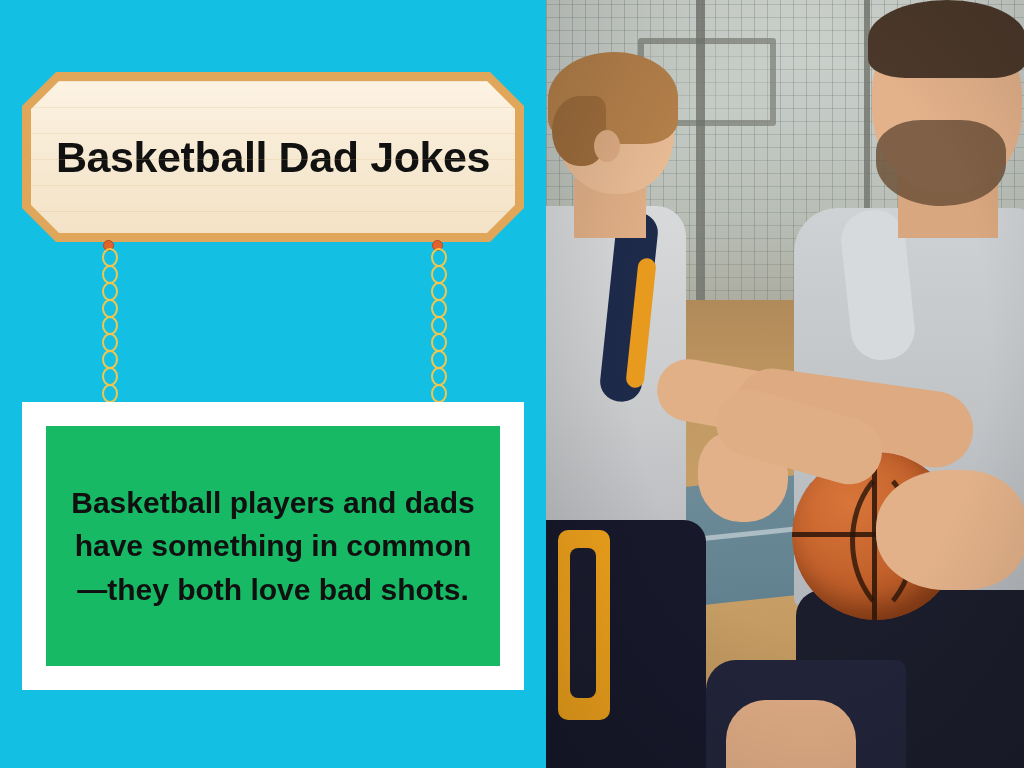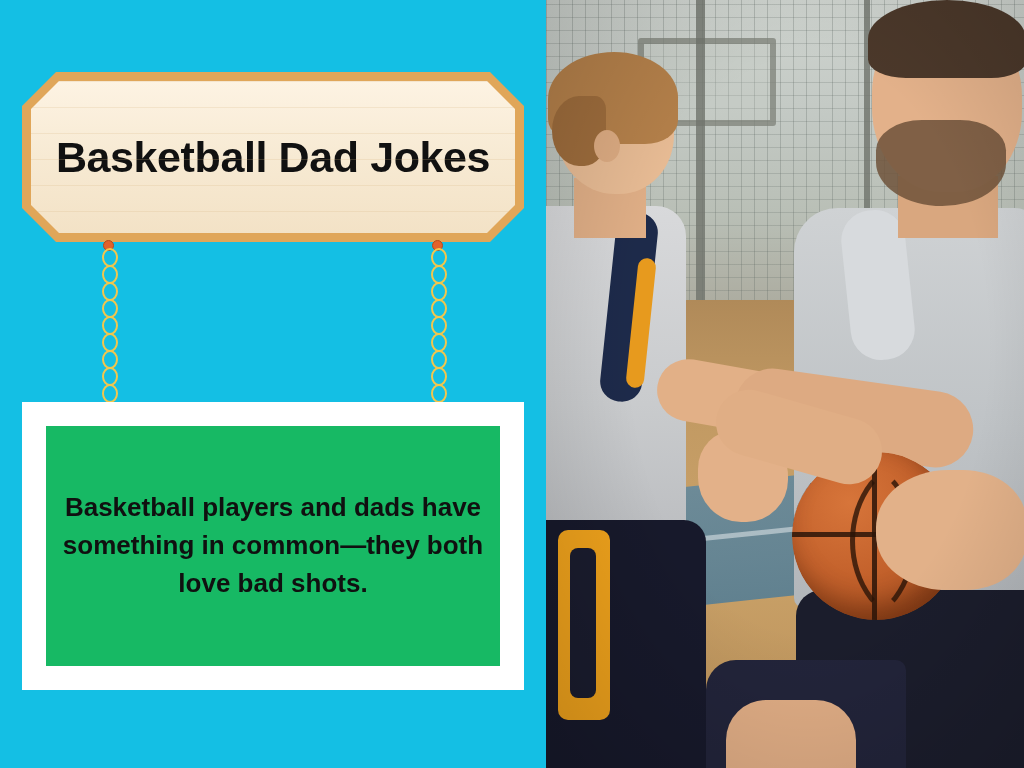--- a/index.html
+++ b/index.html
@@ -70,21 +70,21 @@
     background:#ffffff;
     box-shadow:0 0 0 0 rgba(0,0,0,0);
   }
   .joke-inner{
     position:absolute;left:24px;top:24px;right:24px;bottom:24px;
     background:#17b964;
     display:flex;align-items:center;justify-content:center;
   }
   .joke-text{
     color:#101010;
-    font-size:26px;
+    font-size:30px;
     font-weight:bold;
     text-align:center;
     line-height:1.45;
     padding:0 14px;
   }
 
   
   .photo{
     position:absolute;left:546px;top:0;width:478px;height:768px;
     overflow:hidden;

